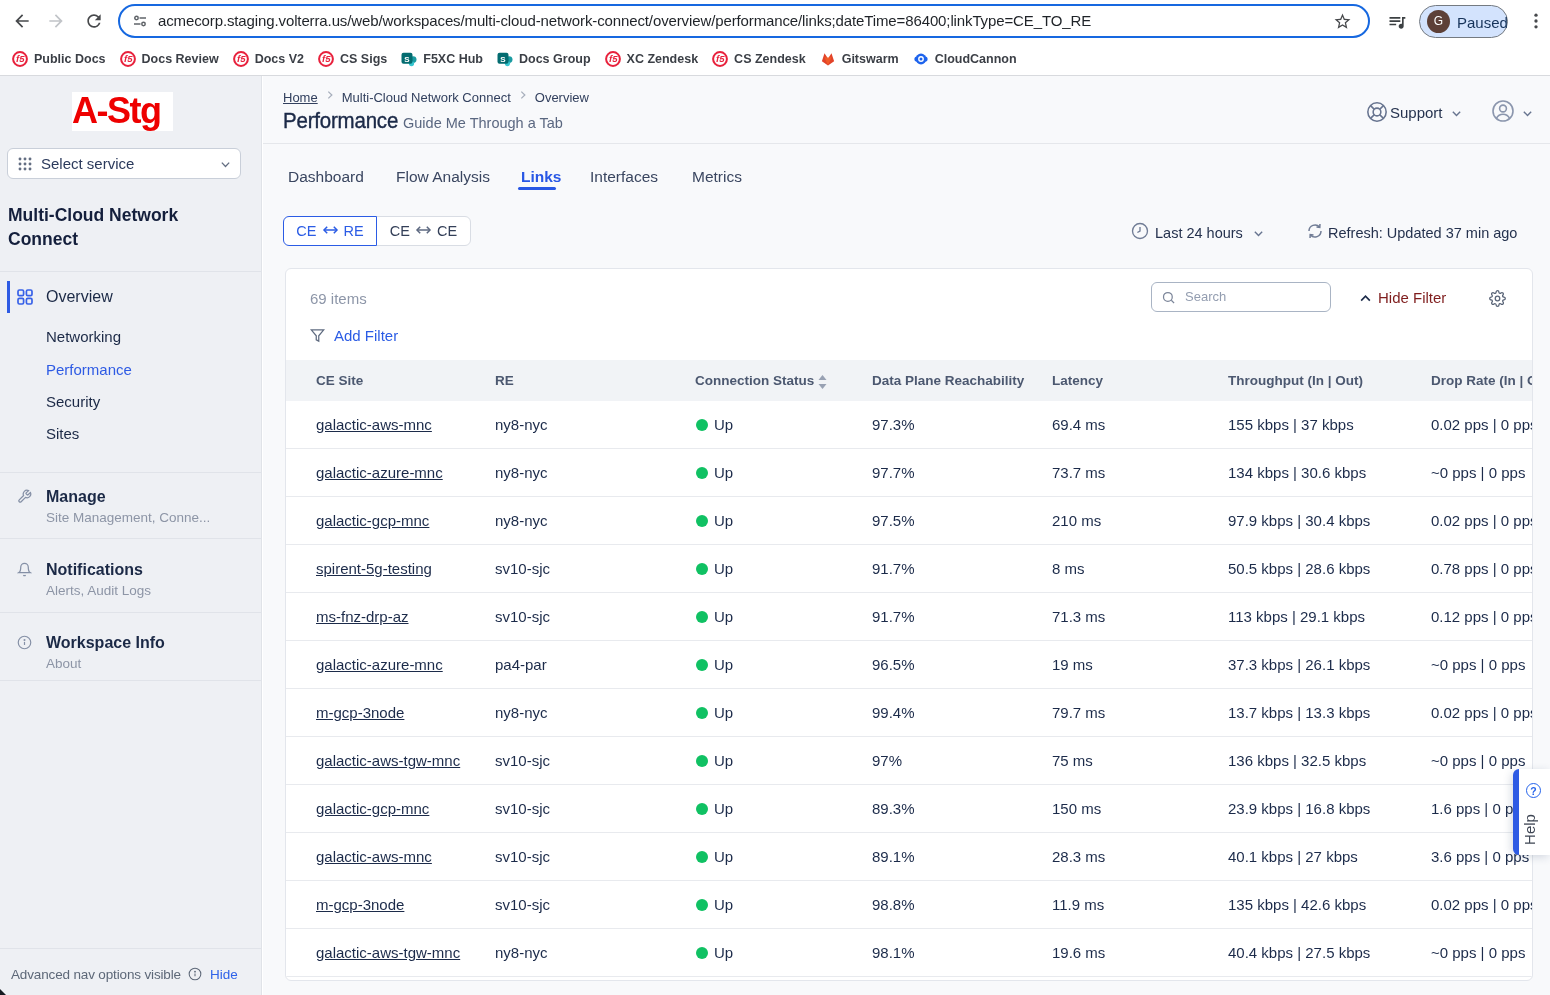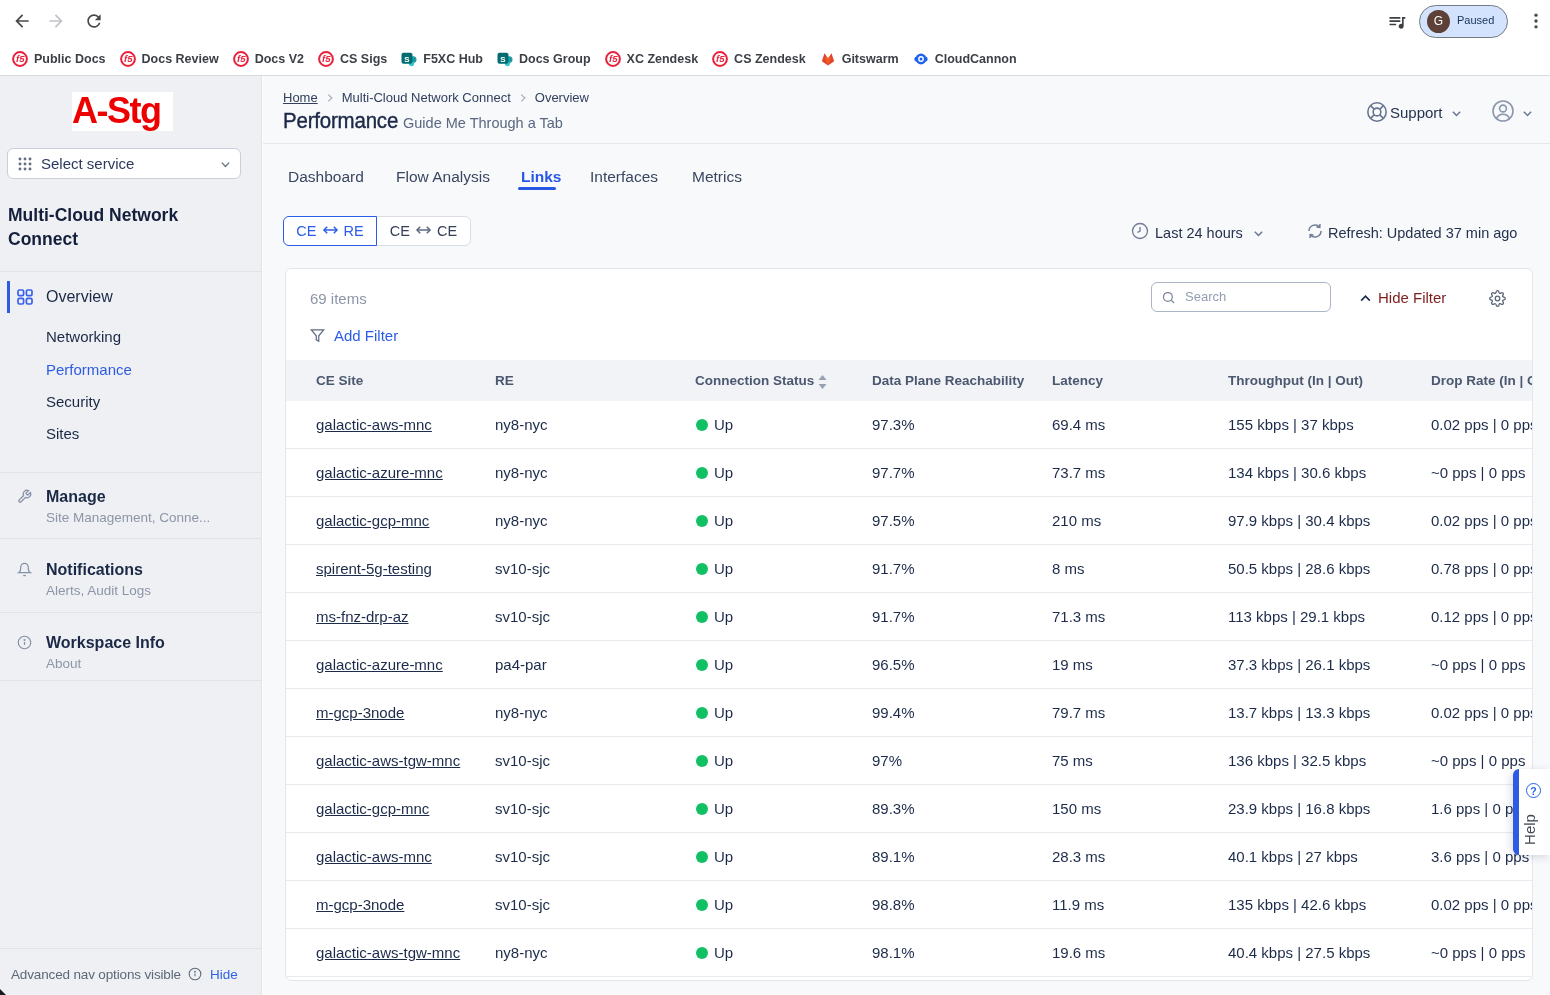--- a/index.html
+++ b/index.html
@@ -6,21 +6,21 @@
 html,body { width:1550px; height:995px; }
 body { font-family:"Liberation Sans",sans-serif; position:relative; overflow:hidden; background:#fff; }
 .abs { position:absolute; }
 
 
 #topbar { position:absolute; left:0; top:0; width:1550px; height:42px; background:#fff; }
 #urlbar { position:absolute; left:118px; top:4px; width:1252px; height:34px; border:2px solid #1668e0; border-radius:17px; background:#fff; }
 #urltext { position:absolute; left:38px; top:6px; font-size:15px; color:#1f2328; white-space:nowrap; letter-spacing:-0.12px; }
 #profilepill { position:absolute; left:1419px; top:5px; width:89px; height:33px; background:#d3e3fd; border:1px solid #747a81; border-radius:17px; }
 #avatar { position:absolute; left:7px; top:4px; width:23px; height:23px; border-radius:50%; background:#5d4037; color:#fff; font-size:12px; font-weight:500; text-align:center; line-height:23px; }
-#paused { position:absolute; left:37px; top:8px; font-size:11px; font-weight:500; color:#16335a; }
+#paused { position:absolute; left:37px; top:8px; font-size:15px; font-weight:500; color:#16335a; }
 
 
 #bookmarks { position:absolute; left:0; top:42px; width:1550px; height:34px; background:#fff; border-bottom:1px solid #d8dade; display:flex; align-items:center; padding-left:12px; }
 .bm { display:flex; align-items:center; margin-right:14px; }
 .bm svg, .bm .bicon { flex:0 0 auto; }
 .bm span { margin-left:6px; font-size:12.5px; font-weight:600; color:#3b3f46; white-space:nowrap; }
 
 
 #sidebar { position:absolute; left:0; top:76px; width:262px; height:919px; background:#eef0f4; border-right:1px solid #e0e3e8; }
 #logo { position:absolute; left:72px; top:16px; width:101px; height:39px; background:#fff; text-align:left; }
@@ -63,20 +63,32 @@
 <div id="topbar">
   <svg class="abs" style="left:12px;top:11px" width="20" height="20" viewBox="0 0 24 24" fill="#47494c">
       <path d="M20 11H7.83l5.59-5.59L12 4l-8 8 8 8 1.41-1.41L7.83 13H20v-2z"></path>
     </svg>
   <svg class="abs" style="left:46px;top:11px" width="20" height="20" viewBox="0 0 24 24" fill="#c1c4c8">
       <path d="M4 13h12.17l-5.59 5.59L12 20l8-8-8-8-1.41 1.41L16.17 11H4v2z"></path>
     </svg>
   <svg class="abs" style="left:84px;top:11px" width="20" height="20" viewBox="0 0 24 24" fill="#47494c">
       <path d="M17.65 6.35A7.96 7.96 0 0 0 12 4c-4.42 0-7.99 3.58-7.99 8s3.57 8 7.99 8c3.73 0 6.84-2.55 7.73-6h-2.08A5.99 5.99 0 0 1 12 18c-3.31 0-6-2.69-6-6s2.69-6 6-6c1.66 0 3.14.69 4.22 1.78L13 11h7V4l-2.35 2.35z"></path>
     </svg>
+  <div id="urlbar">
+    <svg class="abs" style="left:12px;top:7px" width="16" height="16" viewBox="0 0 16 16" fill="none" stroke="#5f6368" stroke-width="1.5">
+        <circle cx="4.5" cy="5" r="1.7"></circle>
+        <line x1="7.5" y1="5" x2="14" y2="5"></line>
+        <line x1="2" y1="11" x2="8.5" y2="11"></line>
+        <circle cx="11.5" cy="11" r="1.7"></circle>
+      </svg>
+    <div id="urltext">acmecorp.staging.volterra.us/web/workspaces/multi-cloud-network-connect/overview/performance/links;dateTime=86400;linkType=CE_TO_RE</div>
+    <svg class="abs" style="left:1213px;top:6px" width="19" height="19" viewBox="0 0 24 24" fill="#47494c">
+        <path d="M22 9.24l-7.19-.62L12 2 9.19 8.63 2 9.24l5.46 4.73L5.82 21 12 17.27 18.18 21l-1.63-7.03L22 9.24zM12 15.4l-3.76 2.27 1-4.28-3.32-2.88 4.38-.38L12 6.1l1.71 4.04 4.38.38-3.32 2.88 1 4.28L12 15.4z"></path>
+      </svg>
+  </div>
   <svg class="abs" style="left:1387px;top:12px" width="20" height="20" viewBox="0 0 24 24" fill="#3c4043">
       <path d="M3 6h13v2H3V6zm0 4h13v2H3v-2zm0 4h8v2H3v-2zm15-8v8.18c-.31-.11-.65-.18-1-.18-1.66 0-3 1.34-3 3s1.34 3 3 3 3-1.34 3-3V8h2V6h-4z"></path>
     </svg>
   <div id="profilepill">
       <div id="avatar">G</div>
       <div id="paused">Paused</div>
     </div>
   <svg class="abs" style="left:1526px;top:11px" width="20" height="20" viewBox="0 0 24 24" fill="#47494c">
       <circle cx="12" cy="5" r="2"></circle>
       <circle cx="12" cy="12" r="2"></circle>
@@ -221,21 +233,21 @@
   <span class="abs" style="left:11px;top:891px;font-size:13.5px;letter-spacing:-0.15px;color:#5d6878">Advanced nav options visible</span>
   <svg class="abs" style="left:188px;top:891px" width="14" height="14" viewBox="0 0 24 24" fill="none" stroke="#5d6878" stroke-width="1.8">
       <circle cx="12" cy="12" r="10"></circle>
       <line x1="12" y1="16" x2="12" y2="11"></line>
       <circle cx="12" cy="8" r="0.6" fill="#5d6878"></circle>
     </svg>
   <span class="abs" style="left:210px;top:891px;font-size:13.5px;color:#2e62e9">Hide</span>
   <div class="abs" style="left:0;top:913px;width:0;height:0;border-left:8px solid #151a21;border-top:8px solid transparent"></div>
 </div>
 <div id="main">
-  <div class="abs" style="left:20px;top:14px;display:flex;align-items:center;gap:7px">
+  <div class="abs" style="left:20px;top:14px;display:flex;gap:7px">
     <span class="crumb" style="text-decoration:underline">Home</span>
     <svg width="10" height="10" viewBox="0 0 12 12" fill="none" stroke="#a7aebc" stroke-width="1.5">
         <polyline points="4,2 8.2,6 4,10"></polyline>
       </svg>
     <span class="crumb">Multi-Cloud Network Connect</span>
     <svg width="10" height="10" viewBox="0 0 12 12" fill="none" stroke="#a7aebc" stroke-width="1.5">
         <polyline points="4,2 8.2,6 4,10"></polyline>
       </svg>
     <span class="crumb">Overview</span>
   </div>

